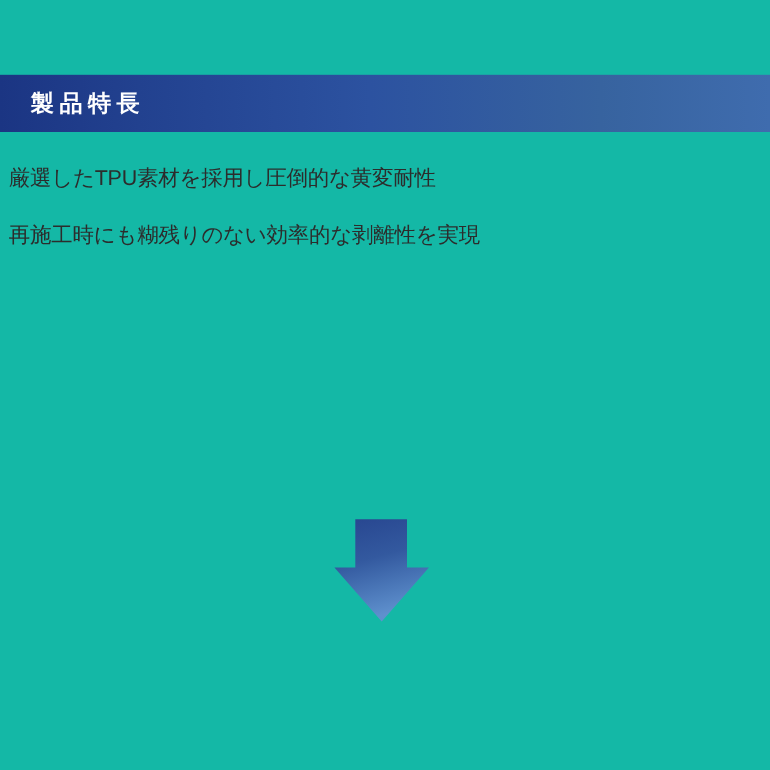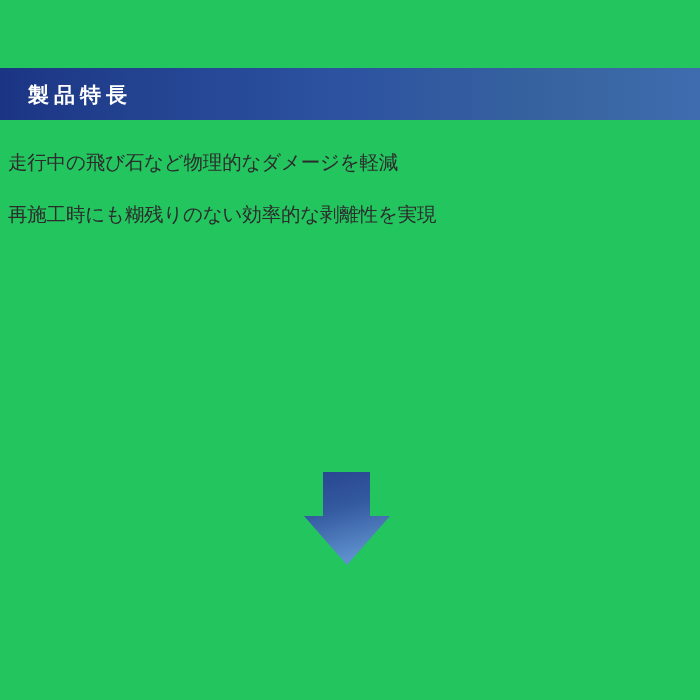--- a/index.html
+++ b/index.html
@@ -12,21 +12,21 @@
     background: #ffffff;
     font-family: "Liberation Sans", "DejaVu Sans", sans-serif;
     overflow: hidden;
     position: relative;
   }
 
   #page {
     position: relative;
     width: 700px;
     height: 700px;
-    background: #22c55e;
+    background: #14b8a6;
   }
 
   
   .section-header {
     position: absolute;
     left: 0;
     top: 68px;
     width: 700px;
     height: 52px;
     background: linear-gradient(to right, #1b3583 0%, #22418f 18%, #2c52a0 48%, #37639f 78%, #3f6cae 100%);
@@ -93,21 +93,21 @@
 </head>
 <body>
 
 <div id="page">
 
   <div class="section-header">
     <span class="section-header-title">製品特長</span>
   </div>
 
   <div class="feature-list">
-    <div class="feature-item">走行中の飛び石など物理的なダメージを軽減</div>
+    <div class="feature-item">厳選したTPU素材を採用し圧倒的な黄変耐性</div>
     <div class="feature-item">再施工時にも糊残りのない効率的な剥離性を実現</div>
   </div>
 
   <div class="arrow-wrap">
     <svg viewBox="0 0 90 96" xmlns="http://www.w3.org/2000/svg" aria-hidden="true">
       <defs>
         <linearGradient id="arrowGrad" x1="0" y1="0" x2="0.25" y2="1">
           <stop offset="0%" stop-color="#27458f"></stop>
           <stop offset="45%" stop-color="#33599f"></stop>
           <stop offset="100%" stop-color="#5e90cd"></stop>

